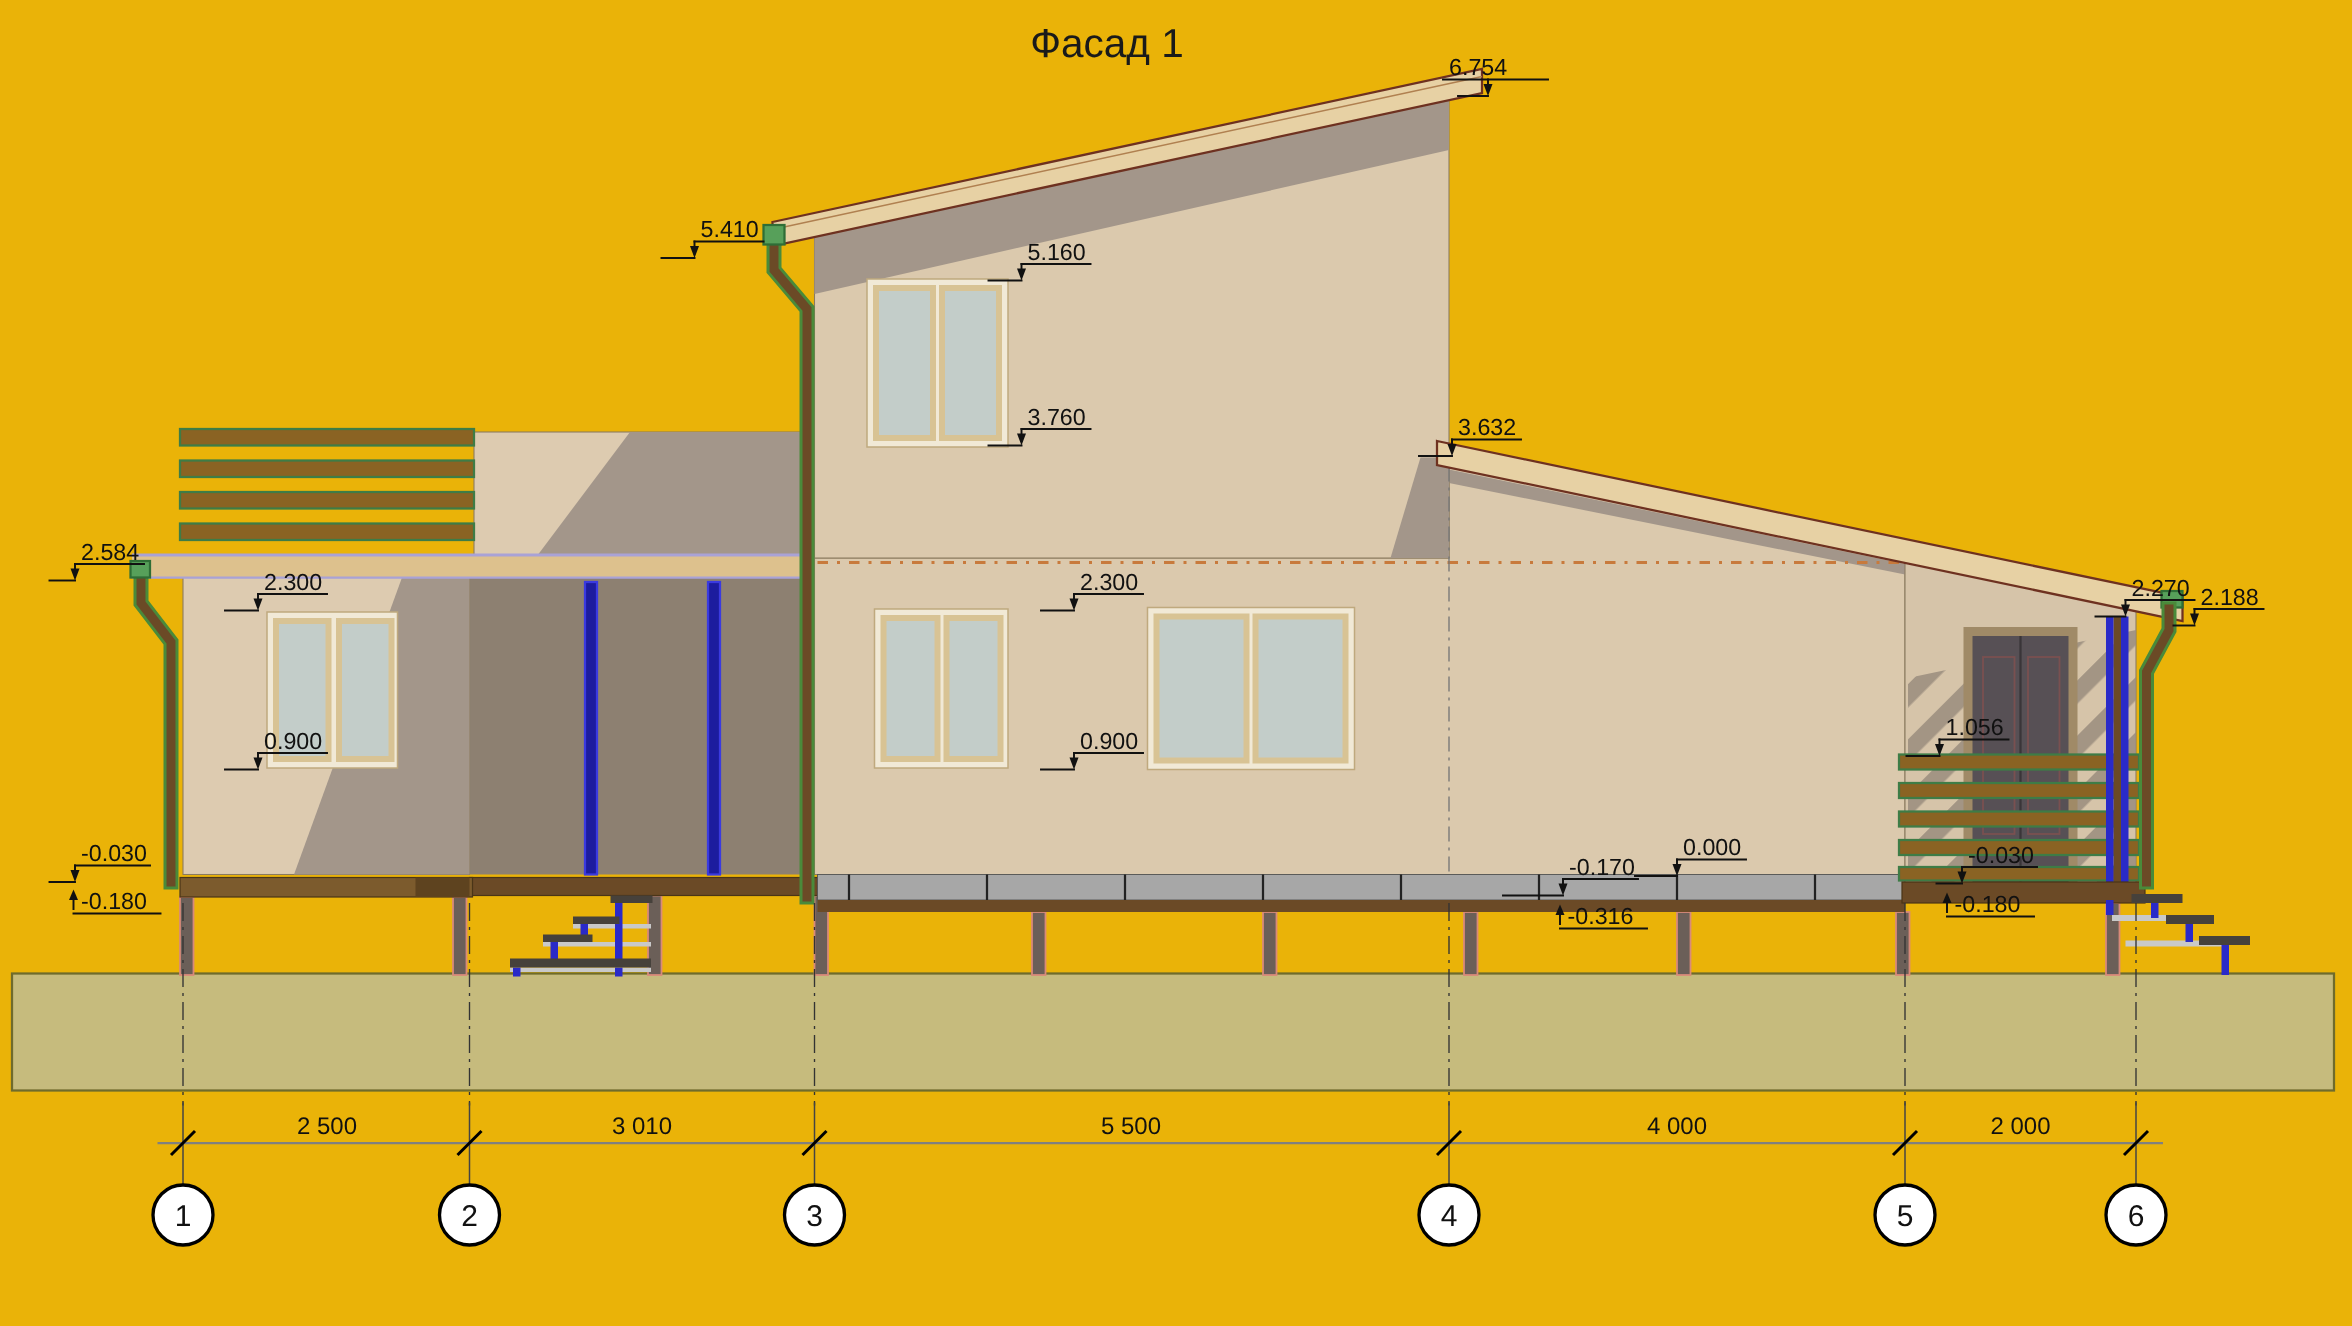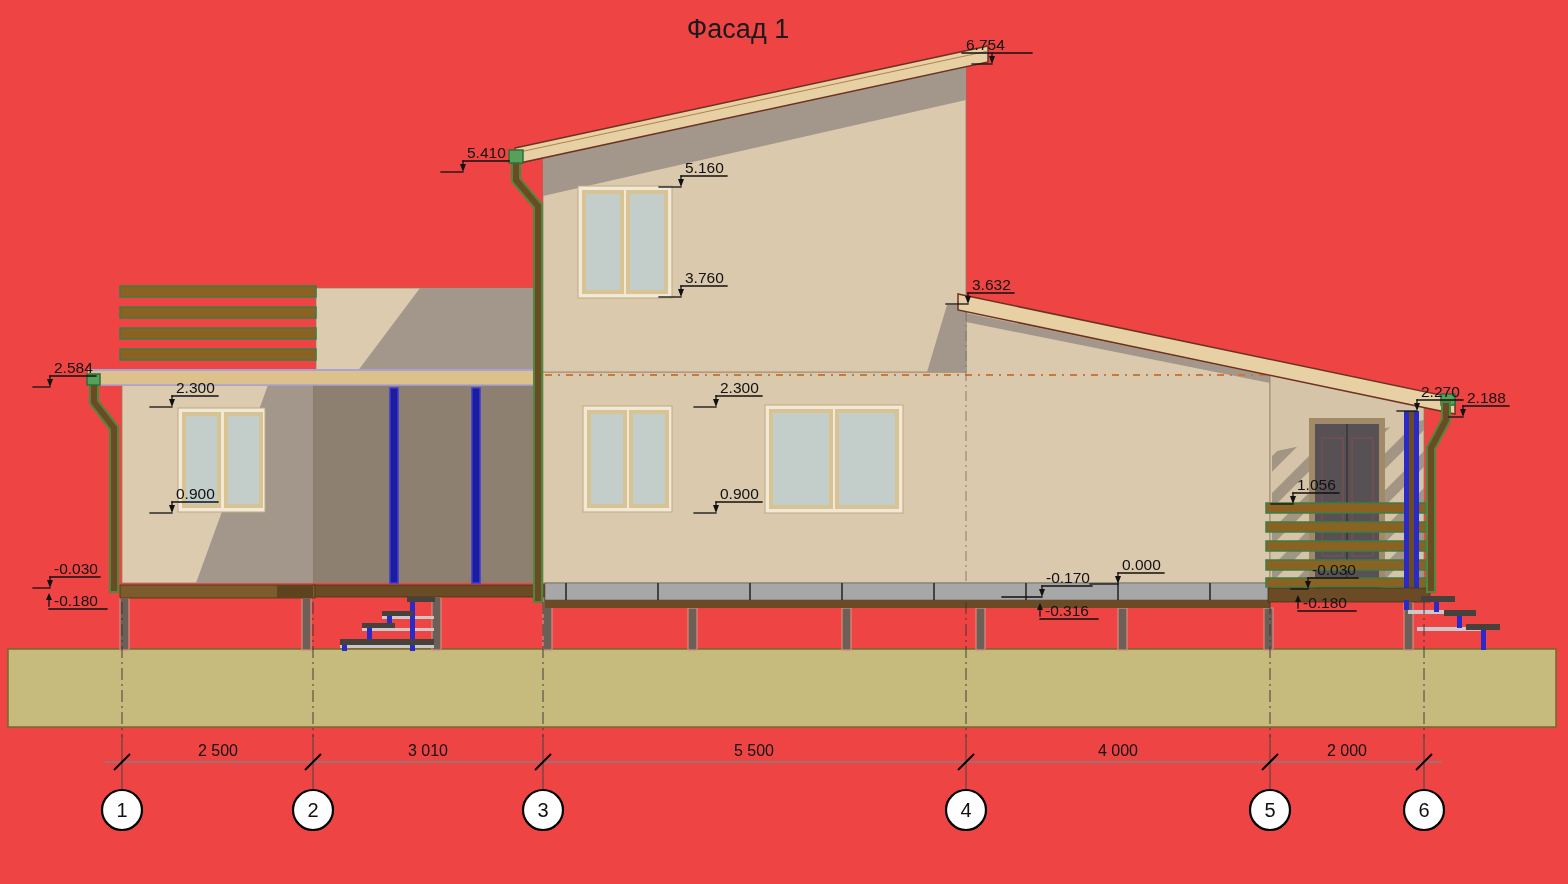--- a/index.html
+++ b/index.html
@@ -1,16 +1,16 @@
 <!DOCTYPE html>
 <html><head>
 <meta charset="utf-8">
 <style>
   html,body{margin:0;padding:0;background:#ffffff;}
-  .sheet{position:relative;width:1568px;height:884px;background:#ef4444;overflow:hidden;
+  .sheet{position:relative;width:1568px;height:884px;background:#eab308;overflow:hidden;
          font-family:"Liberation Sans", sans-serif;}
   svg text{font-family:"Liberation Sans", sans-serif;fill:#111;}
   .title-text{font-size:27px;fill:#1a1a1a;}
   .marker-text{font-size:15.5px;}
   .dim-text{font-size:16px;}
   .axis-text{font-size:20px;}
 </style>
 </head>
 <body>
 

